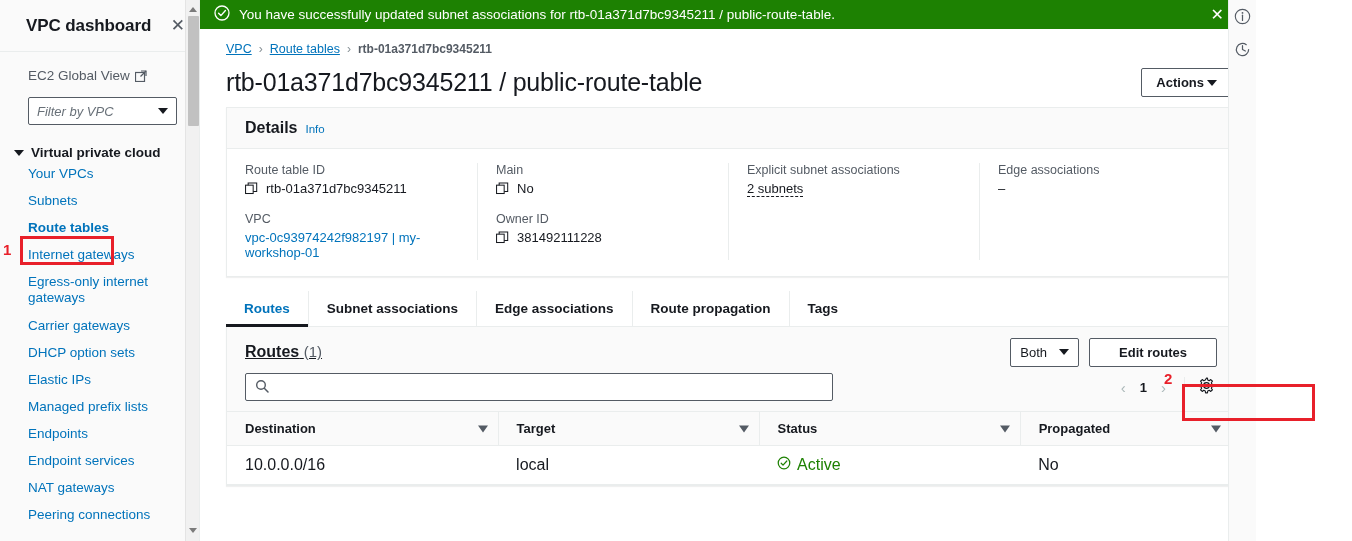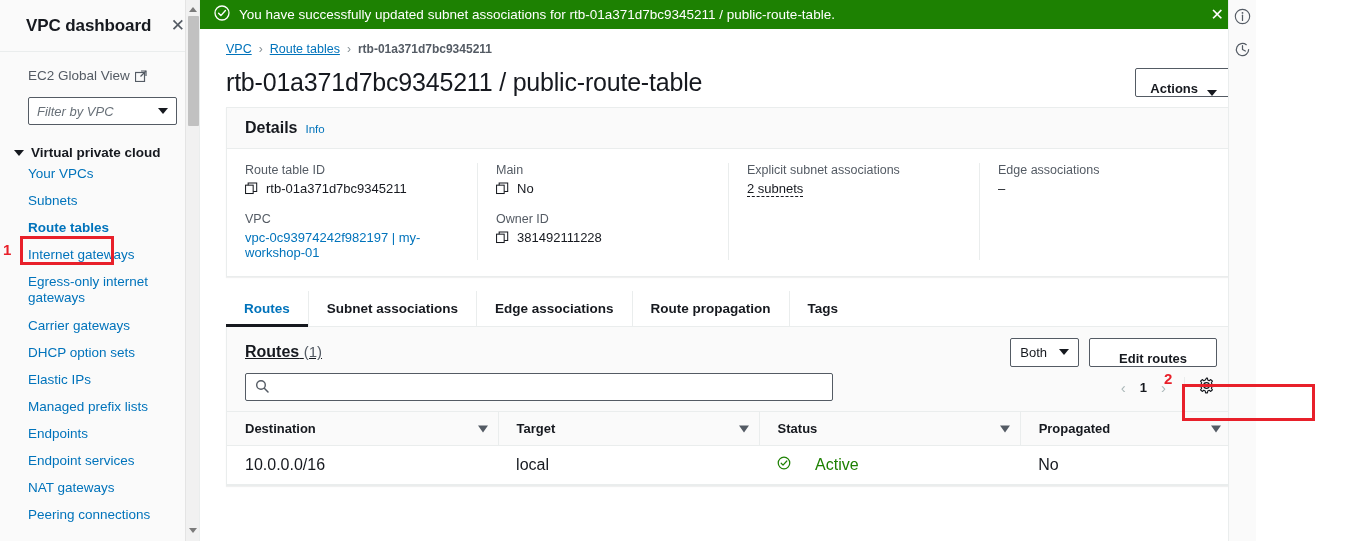--- a/index.html
+++ b/index.html
@@ -165,21 +165,21 @@
   .page-title { font-size: 25px; font-weight: normal; color: #16191f; letter-spacing: -0.2px; }
   .btn {
     border: 1px solid #545b64;
     border-radius: 2px;
     background: #ffffff;
     color: #16191f;
     font-weight: bold;
     font-size: 13px;
     height: 29px;
     padding: 0 14px;
-    display: inline-flex; align-items: flex-end; gap: 9px;
+    display: inline-flex; align-items: center; gap: 3px;
     cursor: pointer;
     font-family: "Liberation Sans", sans-serif;
   }
 
   .card {
     border: 1px solid #eaeded;
     background: #ffffff;
     box-shadow: 0 1px 1px rgba(0,0,0,0.06);
   }
   .card-head {
@@ -297,21 +297,21 @@
     border-right: 5px solid transparent;
     border-top: 7px solid #545b64;
     cursor: pointer;
   }
   table.routes td {
     font-size: 16px; color: #16191f;
     padding: 10px 12px 10px 18px;
     border-bottom: 1px solid #eaeded;
     vertical-align: middle;
   }
-  .status-cell { display: flex; align-items: center; gap: 24px; color: #1d8102; }
+  .status-cell { display: flex; align-items: center; gap: 6px; color: #1d8102; }
 
   
   .right-rail {
     position: absolute; right: 0; top: 0;
     width: 28px; height: 541px;
     background: #fafafa;
     border-left: 1px solid #eaeded;
     z-index: 30;
   }
   .rail-ico {

